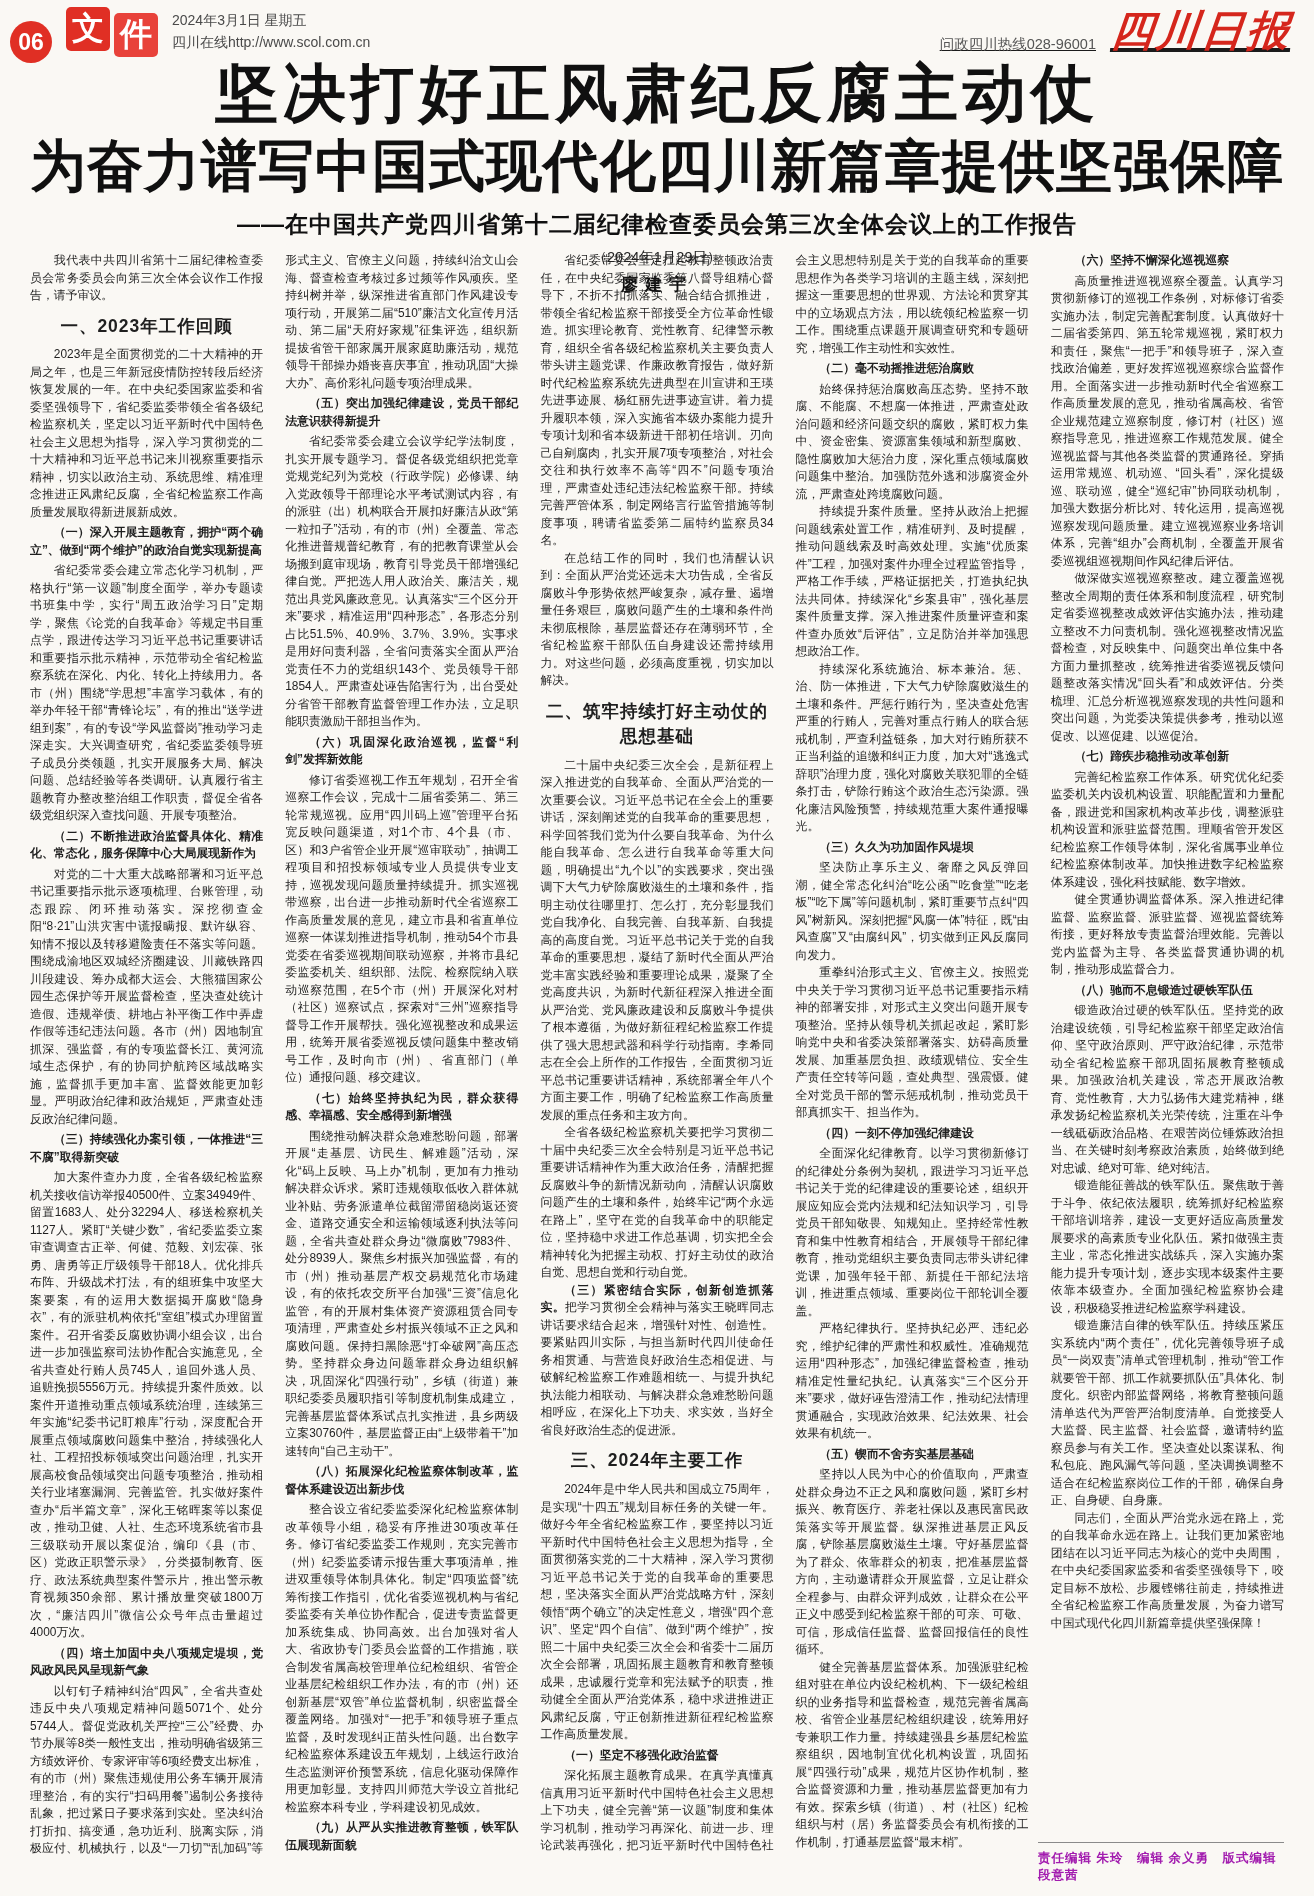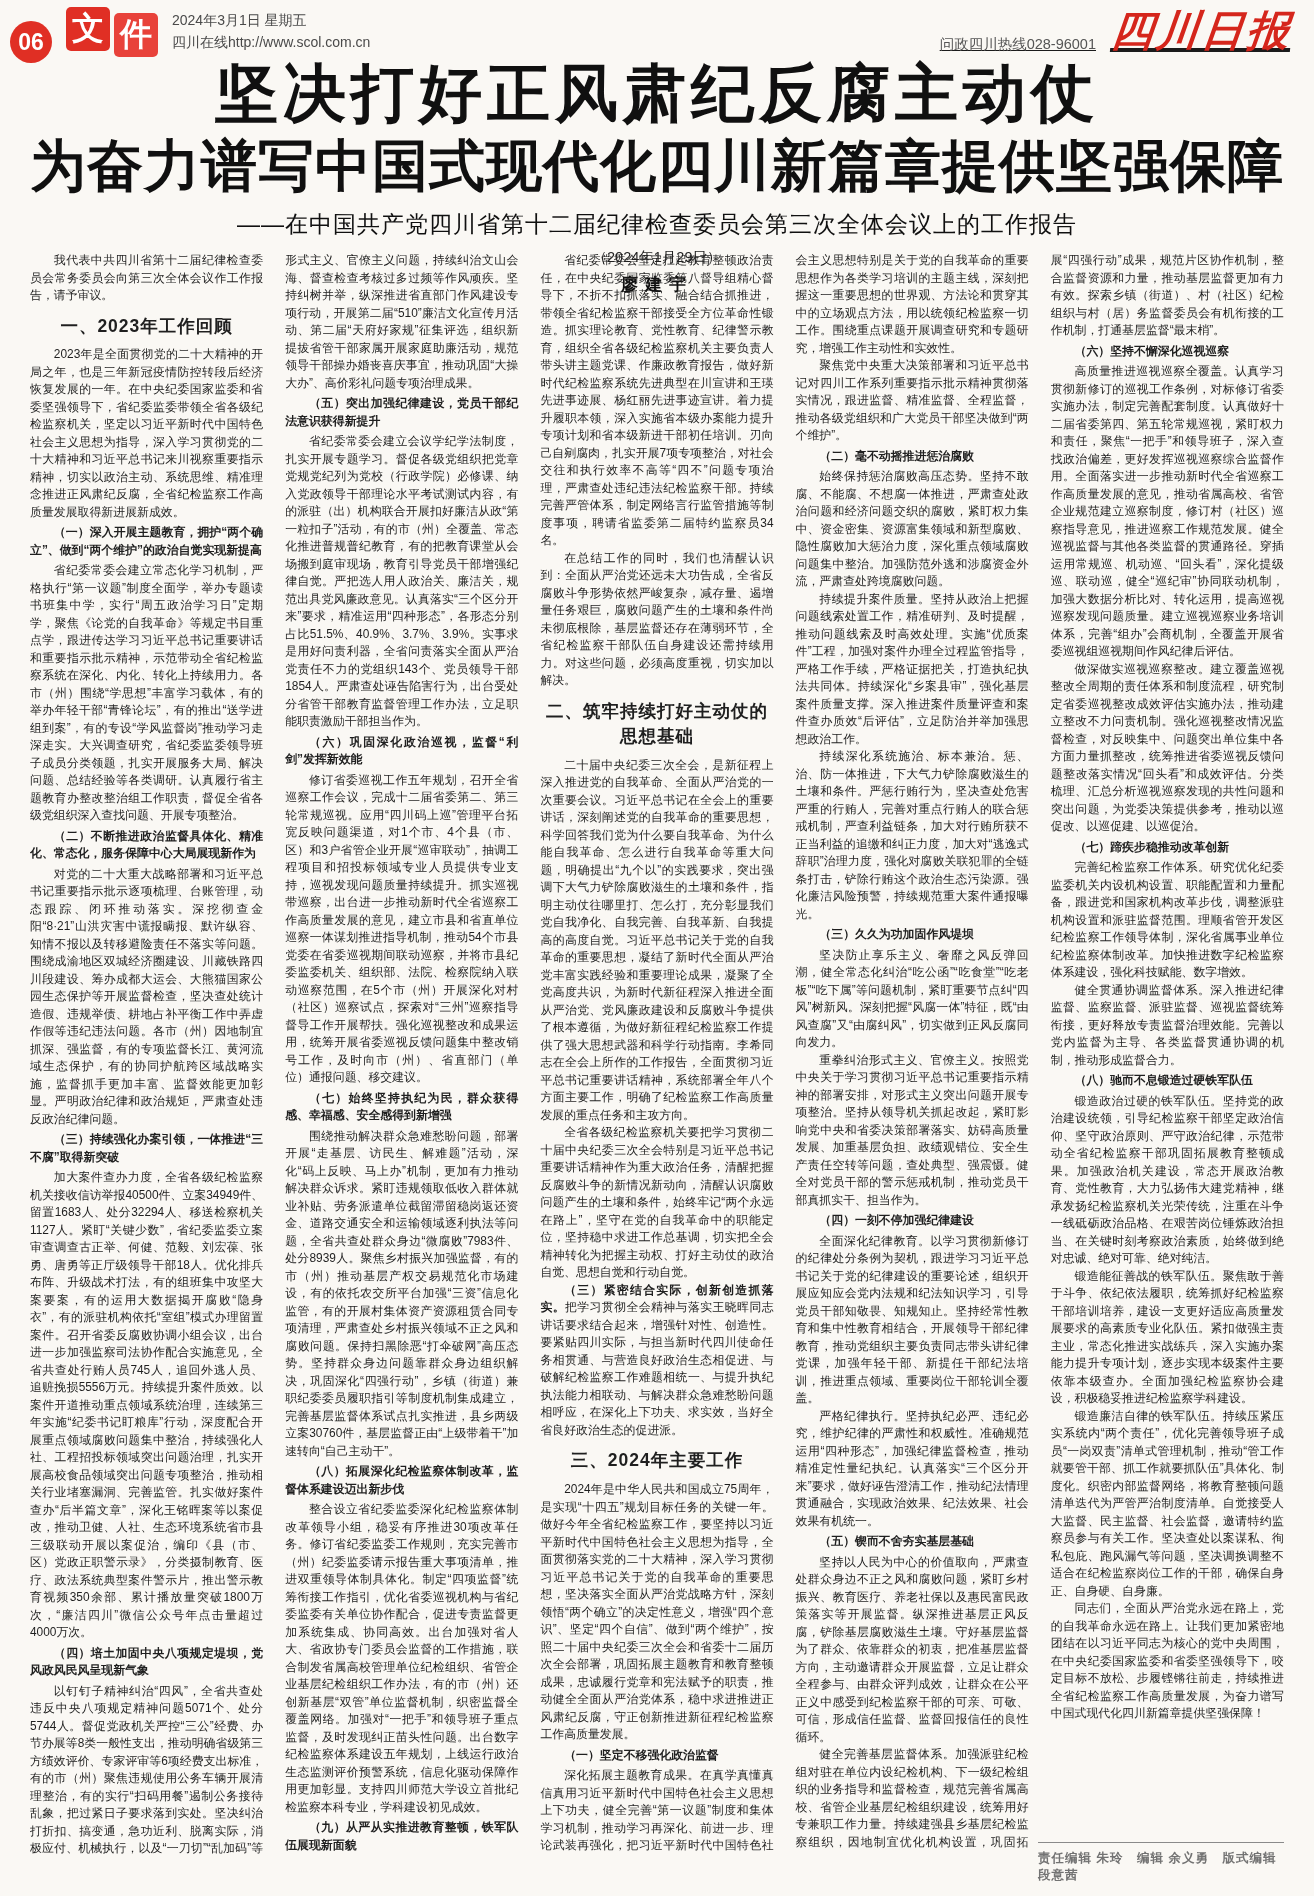--- a/index.html
+++ b/index.html
@@ -16,34 +16,34 @@
   .secbox.b2{margin-left:4px;margin-top:6px;background:#e8423a;}
   .dates{margin-left:14px;margin-top:3px;font-size:14px;color:#4a4a4a;line-height:1.55;}
   .hdr-right{position:absolute;right:22px;top:8px;display:flex;align-items:flex-end;text-decoration:underline;}
   .hotline{font-size:14.5px;color:#555;margin-right:16px;margin-top:14px;}
   .masthead{font-family:"Liberation Serif",serif;font-style:italic;font-weight:900;color:#d5261c;
             font-size:42px;letter-spacing:3px;transform:skewX(-6deg);line-height:1.1;}
   
   .headline{margin-top:60px;text-align:center;color:#101010;}
   .hl1{font-size:63px;font-weight:700;letter-spacing:5px;line-height:1.05;}
   .hl2{font-size:56px;font-weight:900;letter-spacing:1px;line-height:1.2;margin-top:6px;}
-  .sub{font-size:23px;font-weight:normal;margin-top:10px;letter-spacing:1px;}
+  .sub{font-size:23px;font-weight:bold;margin-top:10px;letter-spacing:1px;}
   .rptdate{font-size:14.5px;margin-top:8px;color:#222;}
   .author{font-size:17px;font-weight:bold;letter-spacing:7px;margin-top:6px;}
   
   .cols{position:absolute;left:30px;top:252px;width:1254px;height:1616px;overflow:hidden;
         column-count:5;column-gap:22px;column-fill:auto;
         text-align:justify;font-size:11.9px;line-height:1.47;color:#1f1f1f;}
   .cols p{margin:0;text-indent:2em;}
   .cols .bh1{text-align:center;text-indent:0;font-weight:900;font-size:17.5px;margin:9px 0 7px;letter-spacing:1px;}
   .cols .bh2{font-weight:bold;text-indent:2em;margin:3px 0;}
   .cols .lead{font-weight:bold;}
   
   .editors{position:absolute;right:30px;bottom:12px;width:246px;border-top:1.5px solid #8a8a8a;
-           padding-top:7px;font-size:12.5px;font-weight:bold;color:#737373;letter-spacing:1px;}
+           padding-top:7px;font-size:12.5px;font-weight:bold;color:#a21caf;letter-spacing:1px;}
 </style>
 </head>
 <body>
 
 <div class="page">
 
   <div class="hdr">
     <div class="hdr-left">
       <div class="pgnum">06</div>
       <div class="secbox b1">文</div>
@@ -91,21 +91,20 @@
       <p class="">省纪委常委会坚定扛起教育整顿政治责任，在中央纪委国家监委第八督导组精心督导下，不折不扣抓落实、融合结合抓推进，带领全省纪检监察干部接受全方位革命性锻造。抓实理论教育、党性教育、纪律警示教育，组织全省各级纪检监察机关主要负责人带头讲主题党课、作廉政教育报告，做好新时代纪检监察系统先进典型在川宣讲和王瑛先进事迹展、杨红丽先进事迹宣讲。着力提升履职本领，深入实施省本级办案能力提升专项计划和省本级新进干部初任培训。刃向己自剜腐肉，扎实开展7项专项整治，对社会交往和执行效率不高等“四不”问题专项治理，严肃查处违纪违法纪检监察干部。持续完善严管体系，制定网络言行监管措施等制度事项，聘请省监委第二届特约监察员34名。</p>
       <p class="">在总结工作的同时，我们也清醒认识到：全面从严治党还远未大功告成，全省反腐败斗争形势依然严峻复杂，减存量、遏增量任务艰巨，腐败问题产生的土壤和条件尚未彻底根除，基层监督还存在薄弱环节，全省纪检监察干部队伍自身建设还需持续用力。对这些问题，必须高度重视，切实加以解决。</p>
       <div class="bh1">二、筑牢持续打好主动仗的思想基础</div>
       <p class="">二十届中央纪委三次全会，是新征程上深入推进党的自我革命、全面从严治党的一次重要会议。习近平总书记在全会上的重要讲话，深刻阐述党的自我革命的重要思想，科学回答我们党为什么要自我革命、为什么能自我革命、怎么进行自我革命等重大问题，明确提出“九个以”的实践要求，突出强调下大气力铲除腐败滋生的土壤和条件，指明主动仗往哪里打、怎么打，充分彰显我们党自我净化、自我完善、自我革新、自我提高的高度自觉。习近平总书记关于党的自我革命的重要思想，凝结了新时代全面从严治党丰富实践经验和重要理论成果，凝聚了全党高度共识，为新时代新征程深入推进全面从严治党、党风廉政建设和反腐败斗争提供了根本遵循，为做好新征程纪检监察工作提供了强大思想武器和科学行动指南。李希同志在全会上所作的工作报告，全面贯彻习近平总书记重要讲话精神，系统部署全年八个方面主要工作，明确了纪检监察工作高质量发展的重点任务和主攻方向。</p>
       <p class="">全省各级纪检监察机关要把学习贯彻二十届中央纪委三次全会特别是习近平总书记重要讲话精神作为重大政治任务，清醒把握反腐败斗争的新情况新动向，清醒认识腐败问题产生的土壤和条件，始终牢记“两个永远在路上”，坚守在党的自我革命中的职能定位，坚持稳中求进工作总基调，切实把全会精神转化为把握主动权、打好主动仗的政治自觉、思想自觉和行动自觉。</p>
       <p class=""><span class="lead">（三）紧密结合实际，创新创造抓落实。</span>把学习贯彻全会精神与落实王晓晖同志讲话要求结合起来，增强针对性、创造性。要紧贴四川实际，与担当新时代四川使命任务相贯通、与营造良好政治生态相促进、与破解纪检监察工作难题相统一、与提升执纪执法能力相联动、与解决群众急难愁盼问题相呼应，在深化上下功夫、求实效，当好全省良好政治生态的促进派。</p>
       <div class="bh1">三、2024年主要工作</div>
       <p class="">2024年是中华人民共和国成立75周年，是实现“十四五”规划目标任务的关键一年。做好今年全省纪检监察工作，要坚持以习近平新时代中国特色社会主义思想为指导，全面贯彻落实党的二十大精神，深入学习贯彻习近平总书记关于党的自我革命的重要思想，坚决落实全面从严治党战略方针，深刻领悟“两个确立”的决定性意义，增强“四个意识”、坚定“四个自信”、做到“两个维护”，按照二十届中央纪委三次全会和省委十二届历次全会部署，巩固拓展主题教育和教育整顿成果，忠诚履行党章和宪法赋予的职责，推动健全全面从严治党体系，稳中求进推进正风肃纪反腐，守正创新推进新征程纪检监察工作高质量发展。</p>
       <div class="bh2">（一）坚定不移强化政治监督</div>
       <p class="">深化拓展主题教育成果。在真学真懂真信真用习近平新时代中国特色社会主义思想上下功夫，健全完善“第一议题”制度和集体学习机制，推动学习再深化、前进一步、理论武装再强化，把习近平新时代中国特色社会主义思想特别是关于党的自我革命的重要思想作为各类学习培训的主题主线，深刻把握这一重要思想的世界观、方法论和贯穿其中的立场观点方法，用以统领纪检监察一切工作。围绕重点课题开展调查研究和专题研究，增强工作主动性和实效性。</p>
-      <p class="">聚焦党中央重大决策部署和习近平总书记对四川工作系列重要指示批示精神贯彻落实情况，跟进监督、精准监督、全程监督，推动各级党组织和广大党员干部坚决做到“两个维护”。</p>
       <div class="bh2">（二）毫不动摇推进惩治腐败</div>
       <p class="">始终保持惩治腐败高压态势。坚持不敢腐、不能腐、不想腐一体推进，严肃查处政治问题和经济问题交织的腐败，紧盯权力集中、资金密集、资源富集领域和新型腐败、隐性腐败加大惩治力度，深化重点领域腐败问题集中整治。加强防范外逃和涉腐资金外流，严肃查处跨境腐败问题。</p>
       <p class="">持续提升案件质量。坚持从政治上把握问题线索处置工作，精准研判、及时提醒，推动问题线索及时高效处理。实施“优质案件”工程，加强对案件办理全过程监管指导，严格工作手续，严格证据把关，打造执纪执法共同体。持续深化“乡案县审”，强化基层案件质量支撑。深入推进案件质量评查和案件查办质效“后评估”，立足防治并举加强思想政治工作。</p>
       <p class="">持续深化系统施治、标本兼治。惩、治、防一体推进，下大气力铲除腐败滋生的土壤和条件。严惩行贿行为，坚决查处危害严重的行贿人，完善对重点行贿人的联合惩戒机制，严查利益链条，加大对行贿所获不正当利益的追缴和纠正力度，加大对“逃逸式辞职”治理力度，强化对腐败关联犯罪的全链条打击，铲除行贿这个政治生态污染源。强化廉洁风险预警，持续规范重大案件通报曝光。</p>
       <div class="bh2">（三）久久为功加固作风堤坝</div>
       <p class="">坚决防止享乐主义、奢靡之风反弹回潮，健全常态化纠治“吃公函”“吃食堂”“吃老板”“吃下属”等问题机制，紧盯重要节点纠“四风”树新风。深刻把握“风腐一体”特征，既“由风查腐”又“由腐纠风”，切实做到正风反腐同向发力。</p>
       <p class="">重拳纠治形式主义、官僚主义。按照党中央关于学习贯彻习近平总书记重要指示精神的部署安排，对形式主义突出问题开展专项整治。坚持从领导机关抓起改起，紧盯影响党中央和省委决策部署落实、妨碍高质量发展、加重基层负担、政绩观错位、安全生产责任空转等问题，查处典型、强震慑。健全对党员干部的警示惩戒机制，推动党员干部真抓实干、担当作为。</p>
       <div class="bh2">（四）一刻不停加强纪律建设</div>
       <p class="">全面深化纪律教育。以学习贯彻新修订的纪律处分条例为契机，跟进学习习近平总书记关于党的纪律建设的重要论述，组织开展应知应会党内法规和纪法知识学习，引导党员干部知敬畏、知规知止。坚持经常性教育和集中性教育相结合，开展领导干部纪律教育，推动党组织主要负责同志带头讲纪律党课，加强年轻干部、新提任干部纪法培训，推进重点领域、重要岗位干部轮训全覆盖。</p>
       <p class="">严格纪律执行。坚持执纪必严、违纪必究，维护纪律的严肃性和权威性。准确规范运用“四种形态”，加强纪律监督检查，推动精准定性量纪执纪。认真落实“三个区分开来”要求，做好诬告澄清工作，推动纪法情理贯通融合，实现政治效果、纪法效果、社会效果有机统一。</p>

